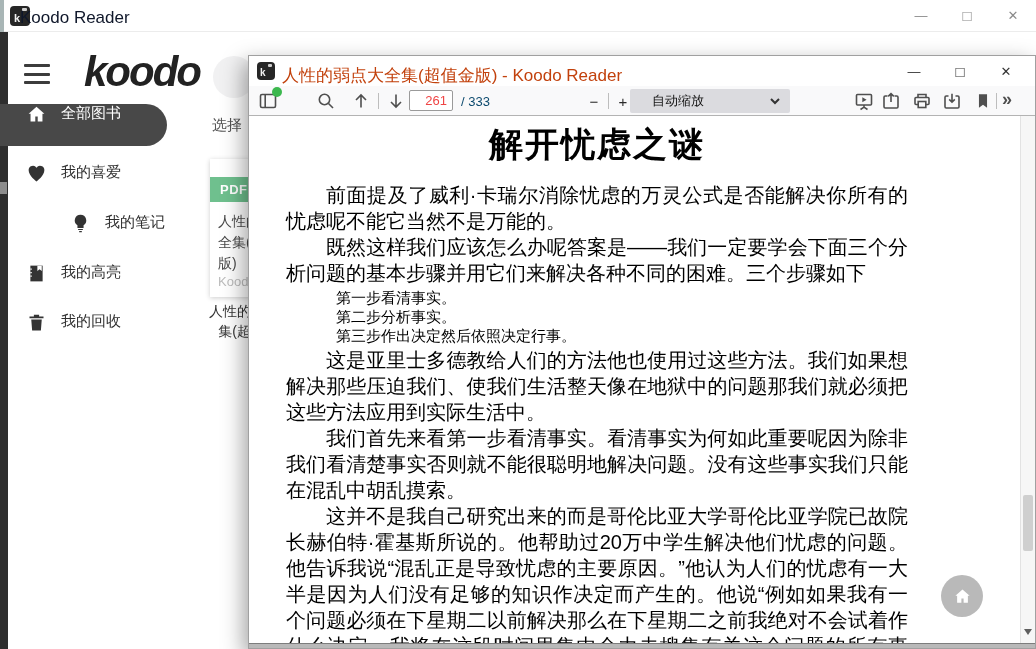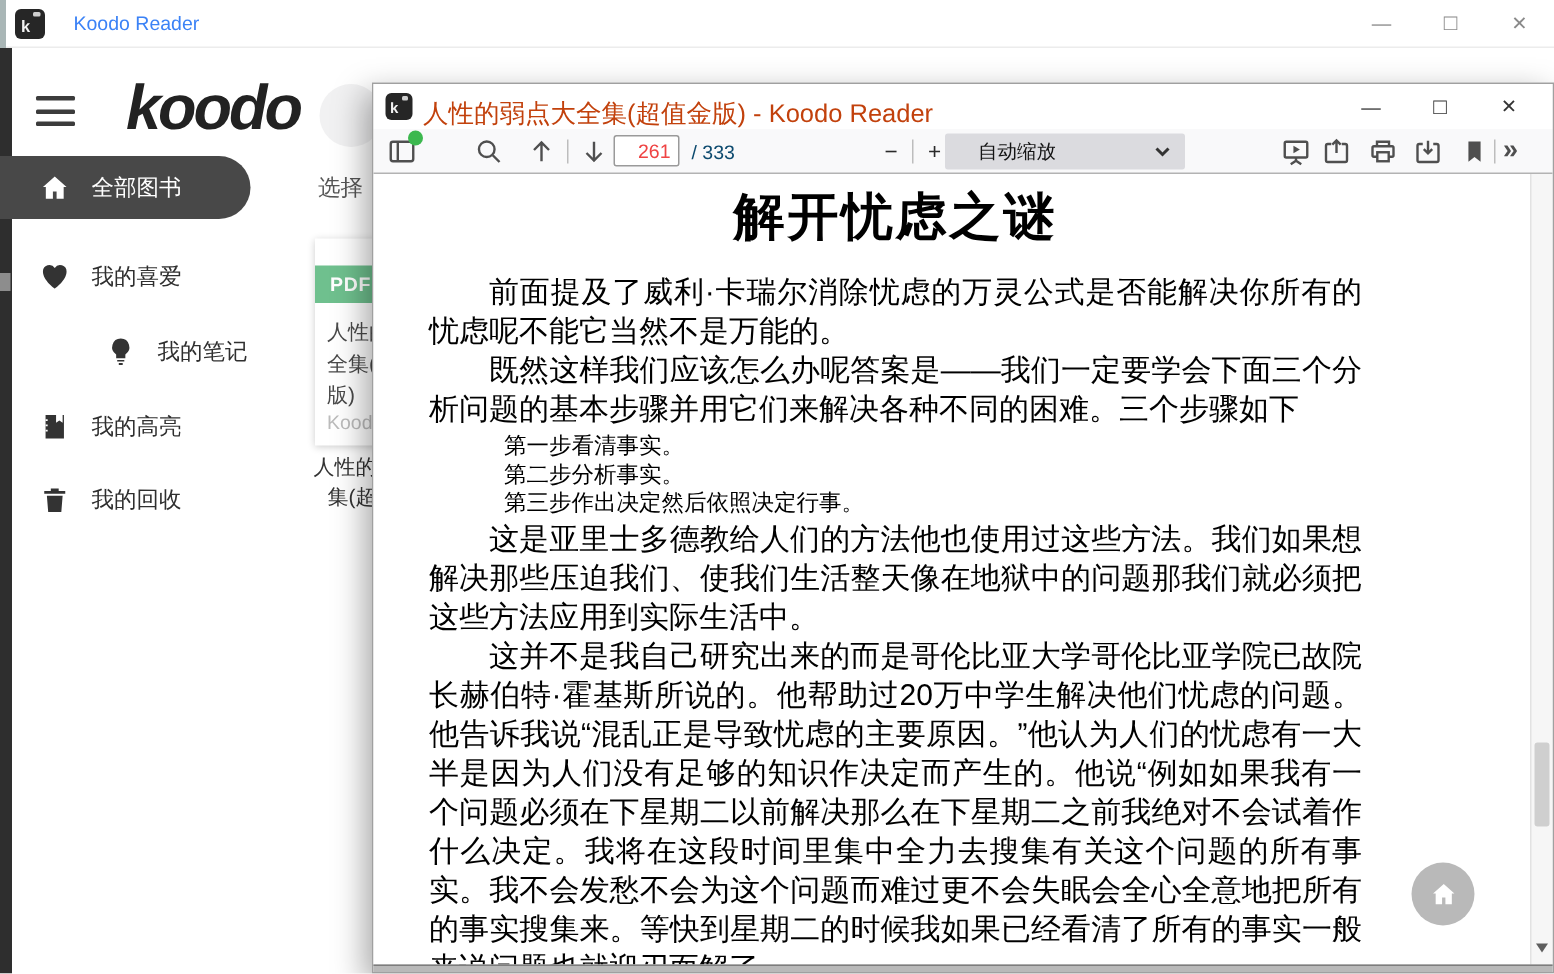--- a/index.html
+++ b/index.html
@@ -3,36 +3,36 @@
 <meta charset="utf-8">
 <style>
   * { margin:0; padding:0; box-sizing:border-box; font-family:"Liberation Sans","DejaVu Sans",sans-serif; }
   html,body { width:1036px; height:649px; overflow:hidden; background:#fff; }
   body { position:relative; }
 
   
   .titlebar { position:absolute; left:0; top:0; width:1036px; height:32px; background:#fff; border-bottom:1px solid #ececec; }
   .app-icon { position:absolute; left:10px; top:6px; width:20px; height:20px; background:#262626; border-radius:4px; color:#f2f2f2; font-size:11px; font-weight:700; display:flex; align-items:flex-end; justify-content:flex-start; padding:0 0 2px 4px; }
   .app-icon .notch { position:absolute; right:3px; top:2px; width:5px; height:3px; background:#cfcfcf; border-radius:1px; }
-  .main-title { position:absolute; left:49px; top:8px; font-size:13px; color:#3b82f6; }
+  .main-title { position:absolute; left:20px; top:8px; font-size:17px; color:#0f172a; }
   .win-controls { position:absolute; right:0; top:0; display:flex; }
   .win-btn { width:46px; height:31px; display:flex; align-items:center; justify-content:center; color:#8a8a8a; font-size:13px; }
   .win-btn.max { font-size:15px; }
 
   .edge-top { position:absolute; left:0; top:0; width:4px; height:32px; background:#a9b6b6; }
   .edge-strip { position:absolute; left:0; top:32px; width:8px; height:617px; background:#2e2e2e; }
   .edge-mark1 { position:absolute; left:0; top:94px; width:7px; height:10px; background:#6d6d6d; }
   .edge-mark2 { position:absolute; left:0; top:150px; width:7px; height:12px; background:#8d8d8d; }
 
   
   .hamburger { position:absolute; left:24px; top:64px; width:26px; height:20px; display:flex; flex-direction:column; justify-content:space-between; cursor:pointer; }
   .hamburger div { height:3px; background:#3c3c3c; border-radius:1px; }
   .logo { position:absolute; left:84px; top:48px; font-size:42px; font-weight:700; font-style:italic; letter-spacing:-2px; color:#222; }
 
-  .nav-item { position:absolute; left:0; height:42px; display:flex; align-items:center; padding-left:26px; color:#2f2f2f; font-size:15px; cursor:pointer; }
+  .nav-item { position:absolute; left:0; height:42px; display:flex; padding-left:26px; color:#2f2f2f; font-size:15px; cursor:pointer; }
   .nav-item svg { width:21px; height:21px; fill:#333; margin-right:14px; flex:0 0 auto; }
   .nav-item.selected { width:167px; background:#484848; border-radius:0 21px 21px 0; color:#fff; }
   .nav-item.selected svg { fill:#fff; }
   .nav1 { top:104px; } .nav2 { top:163px; } .nav3 { top:213px;margin-left:44px; } .nav4 { top:263px; } .nav5 { top:312px; }
 
   
   .select-label { position:absolute; left:212px; top:116px; font-size:15px; color:#555; cursor:pointer; }
   .search-pill { position:absolute; left:213px; top:56px; width:42px; height:42px; border-radius:50%; background:#f1f1f2; }
   .book-card { position:absolute; left:210px; top:159px; width:100px; height:138px; background:#fff; box-shadow:0 1px 5px rgba(0,0,0,.2); cursor:pointer; }
   .pdf-badge { position:absolute; left:0; top:18px; padding:5px 10px; background:#6fc08e; color:#fff; font-size:13px; font-weight:700; letter-spacing:.5px; }
@@ -241,20 +241,21 @@
     <div class="page-text">
       <div class="chapter-heading">解开忧虑之谜</div>
       <p>前面提及了威利·卡瑞尔消除忧虑的万灵公式是否能解决你所有的忧虑呢不能它当然不是万能的。</p>
       <p>既然这样我们应该怎么办呢答案是——我们一定要学会下面三个分析问题的基本步骤并用它们来解决各种不同的困难。三个步骤如下</p>
       <div class="steps">
         <div>第一步看清事实。</div>
         <div>第二步分析事实。</div>
         <div>第三步作出决定然后依照决定行事。</div>
       </div>
       <p>这是亚里士多德教给人们的方法他也使用过这些方法。我们如果想解决那些压迫我们、使我们生活整天像在地狱中的问题那我们就必须把这些方法应用到实际生活中。</p>
+      <p>我们首先来看第一步看清事实。看清事实为何如此重要呢因为除非我们看清楚事实否则就不能很聪明地解决问题。没有这些事实我们只能在混乱中胡乱摸索。</p>
       <p>这并不是我自己研究出来的而是哥伦比亚大学哥伦比亚学院已故院长赫伯特·霍基斯所说的。他帮助过20万中学生解决他们忧虑的问题。他告诉我说“混乱正是导致忧虑的主要原因。”他认为人们的忧虑有一大半是因为人们没有足够的知识作决定而产生的。他说“例如如果我有一个问题必须在下星期二以前解决那么在下星期二之前我绝对不会试着作什么决定。我将在这段时间里集中全力去搜集有关这个问题的所有事实。我不会发愁不会为这个问题而难过更不会失眠会全心全意地把所有的事实搜集来。等快到星期二的时候我如果已经看清了所有的事实一般来说问题也就迎刃而解了。</p>
     </div>
   </div>
 
   <div class="home-fab">
     <svg viewBox="0 0 24 24">
         <path d="M12 3 3 11h2.2v9h5.4v-5.6h2.8V20h5.4v-9H21z"></path>
       </svg>
   </div>
 

